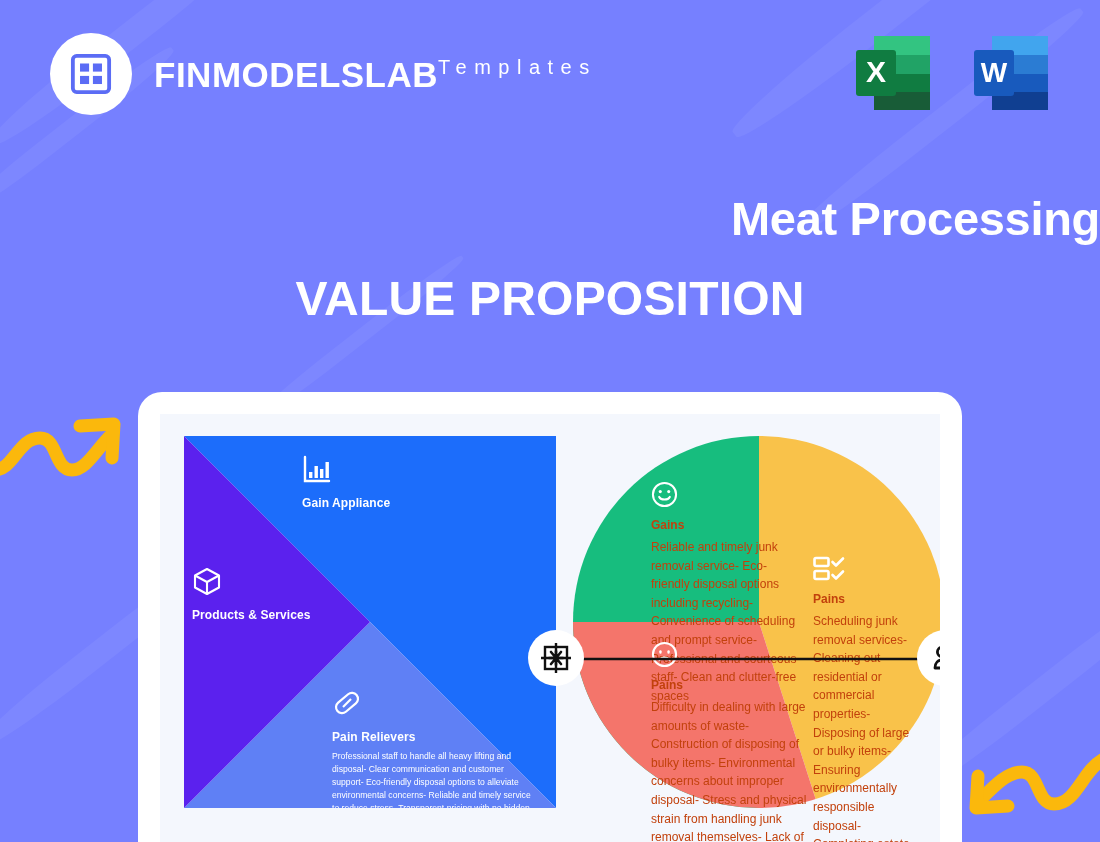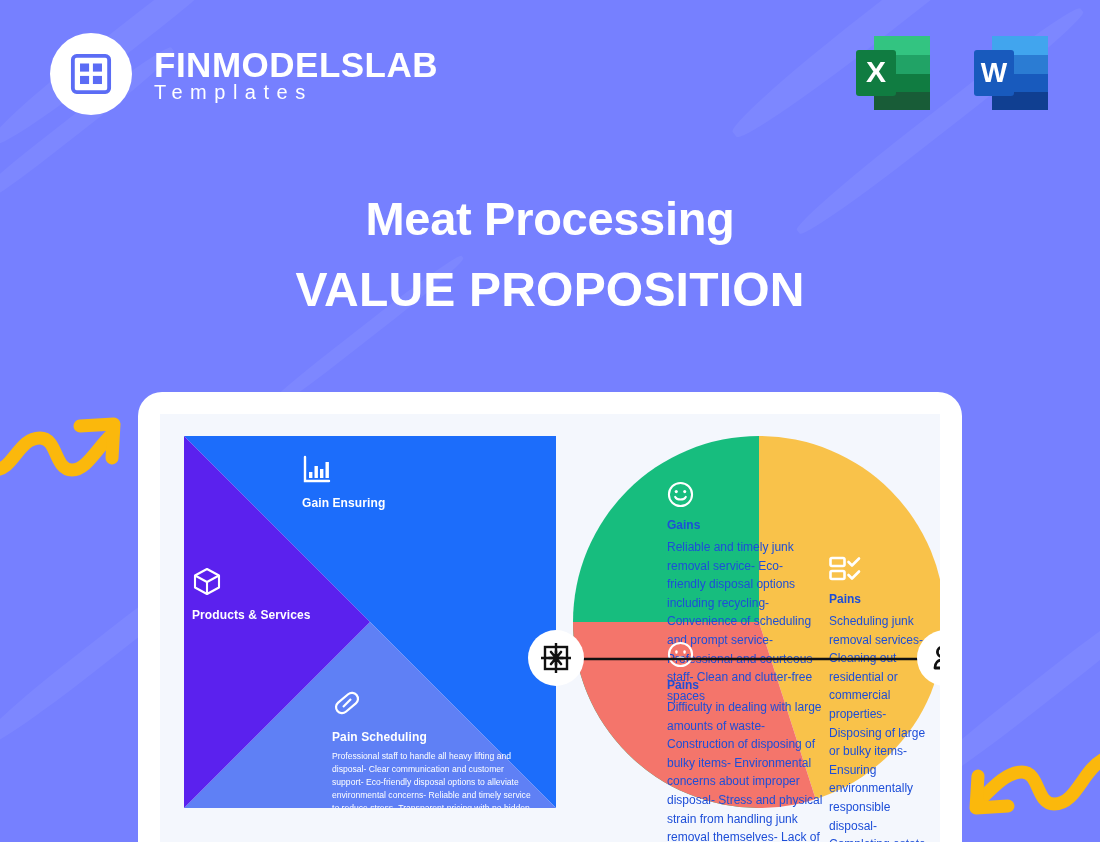--- a/index.html
+++ b/index.html
@@ -30,21 +30,21 @@
     position:absolute; left:50px; top:33px;
     display:flex; align-items:center; gap:22px;
   }
   .logo-circle {
     width:82px; height:82px; border-radius:50%;
     background:#ffffff;
     display:flex; align-items:center; justify-content:center;
     flex:0 0 auto;
   }
   .logo-glyph { width:42px; height:42px; }
-  .brand-text { display:flex; flex-direction:column; line-height:1; }
+  .brand-text { display:flex; flex-direction:row; line-height:1; }
   .brand-name {
     color:#fff; font-size:35px; font-weight:bold; letter-spacing:0.5px;
   }
   .brand-sub {
     color:#fff; font-size:20px; letter-spacing:7.5px; 
     font-weight:400;
   }
 
   .office-icons {
     position:absolute; right:44px; top:28px;
@@ -53,24 +53,25 @@
   .office-ic { width:90px; height:90px; }
 
   
   .title-block {
     position:absolute; left:0; top:192px; width:1100px;
     text-align:center; color:#fff;
   }
   .title-1 {
     font-size:47px; font-weight:bold; letter-spacing:-0.3px;
     line-height:1.15;
+    text-align:right;
   }
   .title-2 {
     font-size:48px; font-weight:bold; letter-spacing:0.2px;
-    margin-top:18px; line-height:1.1;
+    margin-top:27px; line-height:1.1;
   }
 
   
   .device {
     position:absolute; left:138px; top:392px;
     width:824px; height:470px;
     background:#ffffff;
     border-radius:24px 24px 0 0;
     padding:22px 22px 0 22px;
   }
@@ -109,21 +110,21 @@
   .pie {
     position:absolute; left:0; top:0; width:372px; height:372px;
     border-radius:50%;
     overflow:hidden;
   }
   .slice { position:absolute; inset:0; }
   .slice-gains  { background:#17bd7e; clip-path:polygon(50% 50%, 50% 0, 0 0, 0 100%, 50% 100%, 50% 50%); }
   .slice-pains2 { background:#f9c24a; clip-path:polygon(50% 50%, 50% 0, 100% 0, 100% 100%, 66% 100%); }
   .slice-pains1 { background:#f4756b; clip-path:polygon(50% 50%, 66% 100%, 0 100%, 0 50%); }
 
-  .pie-block { position:absolute; color:#1d4ed8;margin-left:16px; }
+  .pie-block { position:absolute; color:#c2410c; }
   .pie-icon { width:27px; height:27px; display:block; margin-bottom:10px; }
   .pie-title { font-size:12px; font-weight:bold; margin-bottom:6px; }
   .pie-body  { font-size:12px; line-height:1.55; }
 
   .blk-gains  { left:78px;  top:45px;  width:150px; }
   .blk-pains2 { left:240px; top:120px; width:105px; }
   .blk-pains1 { left:78px;  top:205px; width:160px; }
 
   
   .badge {
@@ -215,38 +216,38 @@
       <div class="seg seg-prod"></div>
 
       <div class="sq-block blk-gain">
         <svg class="sq-icon" viewBox="0 0 30 30">
           <path d="M3 3 L3 27 L27 27" fill="none" stroke="#fff" stroke-width="2.4" stroke-linecap="round"></path>
           <rect x="7" y="18" width="3.4" height="6" fill="#fff"></rect>
           <rect x="12.5" y="12" width="3.4" height="12" fill="#fff"></rect>
           <rect x="18" y="15" width="3.4" height="9" fill="#fff"></rect>
           <rect x="23.5" y="8" width="3.4" height="16" fill="#fff"></rect>
         </svg>
-        <div class="sq-title">Gain Ensuring</div>
+        <div class="sq-title">Gain Appliance</div>
       </div>
 
       <div class="sq-block blk-prod">
         <svg class="sq-icon" viewBox="0 0 30 30">
           <path d="M15 3 L27 9.5 L27 21.5 L15 28 L3 21.5 L3 9.5 Z" fill="none" stroke="#fff" stroke-width="2.1" stroke-linejoin="round"></path>
           <path d="M3 9.5 L15 16 L27 9.5" fill="none" stroke="#fff" stroke-width="2.1" stroke-linejoin="round"></path>
           <path d="M15 16 L15 28" fill="none" stroke="#fff" stroke-width="2.1"></path>
         </svg>
         <div class="sq-title">Products &amp; Services</div>
       </div>
 
       <div class="sq-block blk-relief">
         <svg class="sq-icon" viewBox="0 0 30 30">
           <rect x="2.5" y="9" width="25" height="12" rx="6" fill="none" stroke="#fff" stroke-width="2.2" transform="rotate(-40 15 15)"></rect>
           <path d="M11 19 L19 11" stroke="#fff" stroke-width="2.2"></path>
         </svg>
-        <div class="sq-title">Pain Scheduling</div>
+        <div class="sq-title">Pain Relievers</div>
         <div class="sq-body">Professional staff to handle all heavy lifting and disposal- Clear communication and customer support- Eco-friendly disposal options to alleviate environmental concerns- Reliable and timely service to reduce stress- Transparent pricing with no hidden fees</div>
       </div>
     </div>
 
     <svg class="connector" viewBox="0 0 380 14">
       <line x1="380" y1="7" x2="10" y2="7" stroke="#111" stroke-width="2.4"></line>
       <path d="M2 7 L14 2.5 L14 11.5 Z" fill="#111"></path>
     </svg>
 
     <div class="pie-wrap">

